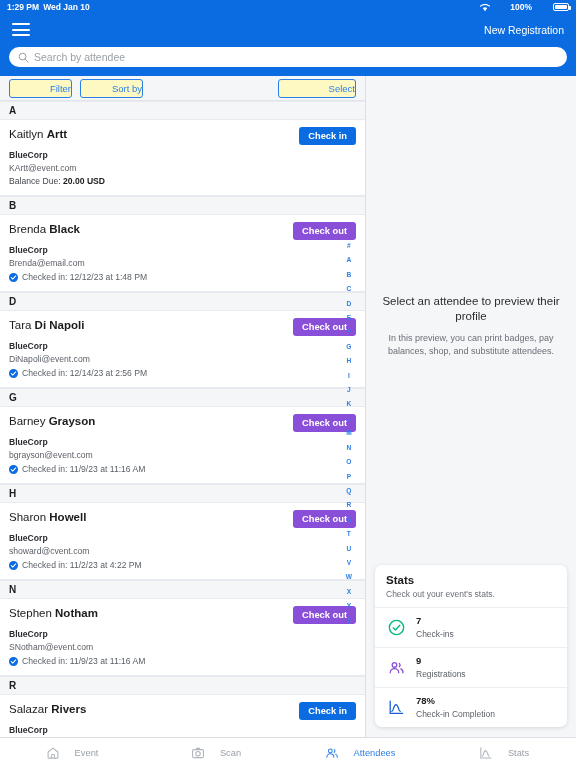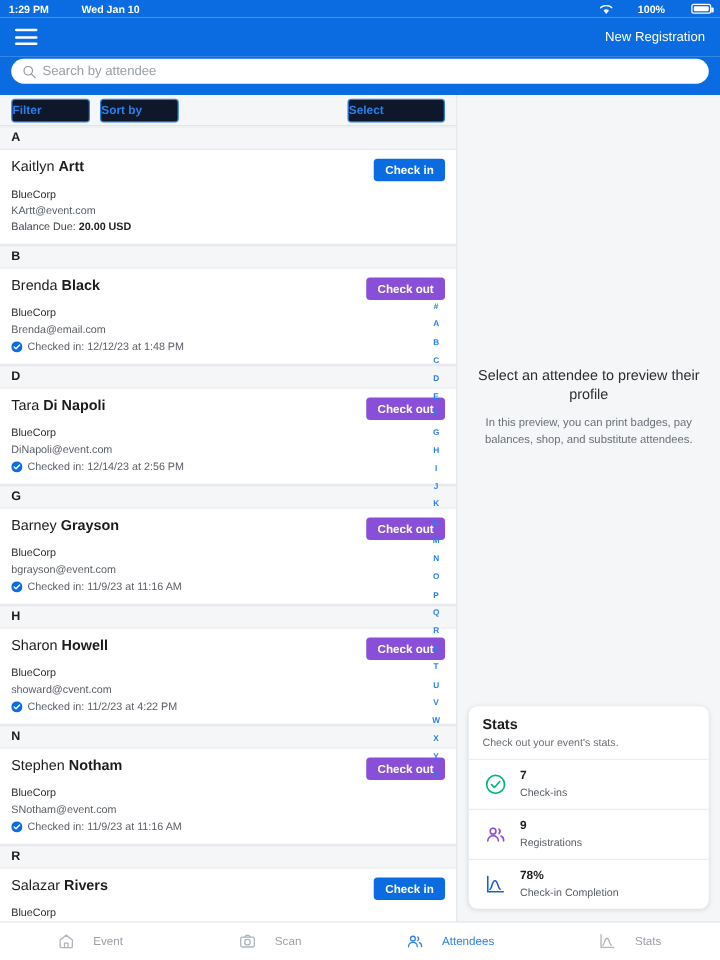--- a/index.html
+++ b/index.html
@@ -10,21 +10,21 @@
     overflow: hidden;
   }
   #app { width: 576px; height: 768px; display: flex; flex-direction: column; position: relative; }
 
   
   .statusbar {
     height: 14px; background: #0a6ce0; color: #ffffff;
     display: flex; align-items: center; padding: 0 7px;
     font-size: 8.5px; font-weight: bold; flex: 0 0 auto;
   }
-  .sb-time { margin-right: 26px; }
+  .sb-time { margin-right: 4px; }
   .sb-right { margin-left: auto; display: flex; align-items: center; gap: 21px; }
   .wifi-ic { display:inline-block; width: 9px; height: 7px; position: relative; }
   .wifi-ic svg { display:block; }
   .batt {
     width: 16px; height: 7.5px; border: 1px solid #ffffff; border-radius: 2px;
     position: relative; display: inline-block;
   }
   .batt::after {
     content:""; position:absolute; right:-2.5px; top:2px; width:1.5px; height:3.5px;
     background:#ffffff; border-radius: 0 1px 1px 0;
@@ -62,23 +62,23 @@
   .bodysplit { flex: 1 1 auto; display:flex; min-height:0; background:#fff; }
 
   
   .leftcol { width: 366px; flex:0 0 366px; display:flex; flex-direction:column; min-height:0; border-right:1px solid #dcdfe3; position:relative; background:#fff; }
 
   .toolbar {
     height: 25px; flex:0 0 auto; display:flex; align-items:center; gap:8px;
     padding: 0 9px; background:#f4f6f8; border-bottom:1px solid #e2e5e9;
   }
   .tbtn {
-    border:1px solid #2b7fe8; color:#2b7fe8; background:#0f172a;
-    border-radius: 3px; font-size: 9.5px; font-weight:bold;
-    padding: 3px 0; width: 63px; text-align:left; cursor:pointer;
+    border:1px solid #2b7fe8; color:#2b7fe8; background:#fef9c3;
+    border-radius: 3px; font-size: 9.5px; font-weight:normal;
+    padding: 3px 0; width: 63px; text-align:right; cursor:pointer;
     font-family:"Liberation Sans", sans-serif;
   }
   .tbtn.select { margin-left:auto; width: 78px; }
 
   .listscroll { flex:1 1 auto; overflow:hidden; position:relative; }
 
   .sechead {
     background:#f4f6f8; padding: 3px 9px; font-size: 10px; font-weight:bold; color:#1b1c1e;
     border-bottom:1px solid #e7eaee; border-top:1px solid #e7eaee;
   }
@@ -86,21 +86,21 @@
   .row-top { display:flex; align-items:flex-start; }
   .rname { font-size: 11.5px; color:#1b1c1e; font-weight: normal; line-height: 15px; }
   .rname b { font-weight: bold; }
   .actbtn {
     margin-left:auto; border:none; border-radius:3px; color:#fff;
     font-size: 9.3px; font-weight:bold; padding: 4px 9px; cursor:pointer;
     font-family:"Liberation Sans", sans-serif; white-space:nowrap; min-width: 53px;
   }
   .actbtn.checkin { background:#0a6ce0; }
   .actbtn.checkout { background:#8a4fd8; }
-  .rcompany { font-size: 8.6px; font-weight:normal; color:#2b2d30; margin-top: 5px; line-height: 11px; }
+  .rcompany { font-size: 8.6px; font-weight:bold; color:#2b2d30; margin-top: 5px; line-height: 11px; }
   .remail { font-size: 8.6px; color:#5a5f66; margin-top: 2px; line-height: 11px; }
   .rbalance { font-size: 8.6px; color:#44484e; margin-top: 2px; line-height: 11px; }
   .rbalance b { font-weight:bold; color:#1b1c1e; }
   .rchecked { font-size: 8.6px; color:#5a5f66; margin-top: 3px; display:flex; align-items:center; gap:4px; line-height: 11px; }
   .checkcircle { flex:0 0 auto; display:flex; }
 
   
   .alphaindex {
     position:absolute; right: 13px; top: 163px;
     display:flex; flex-direction:column; align-items:center;

